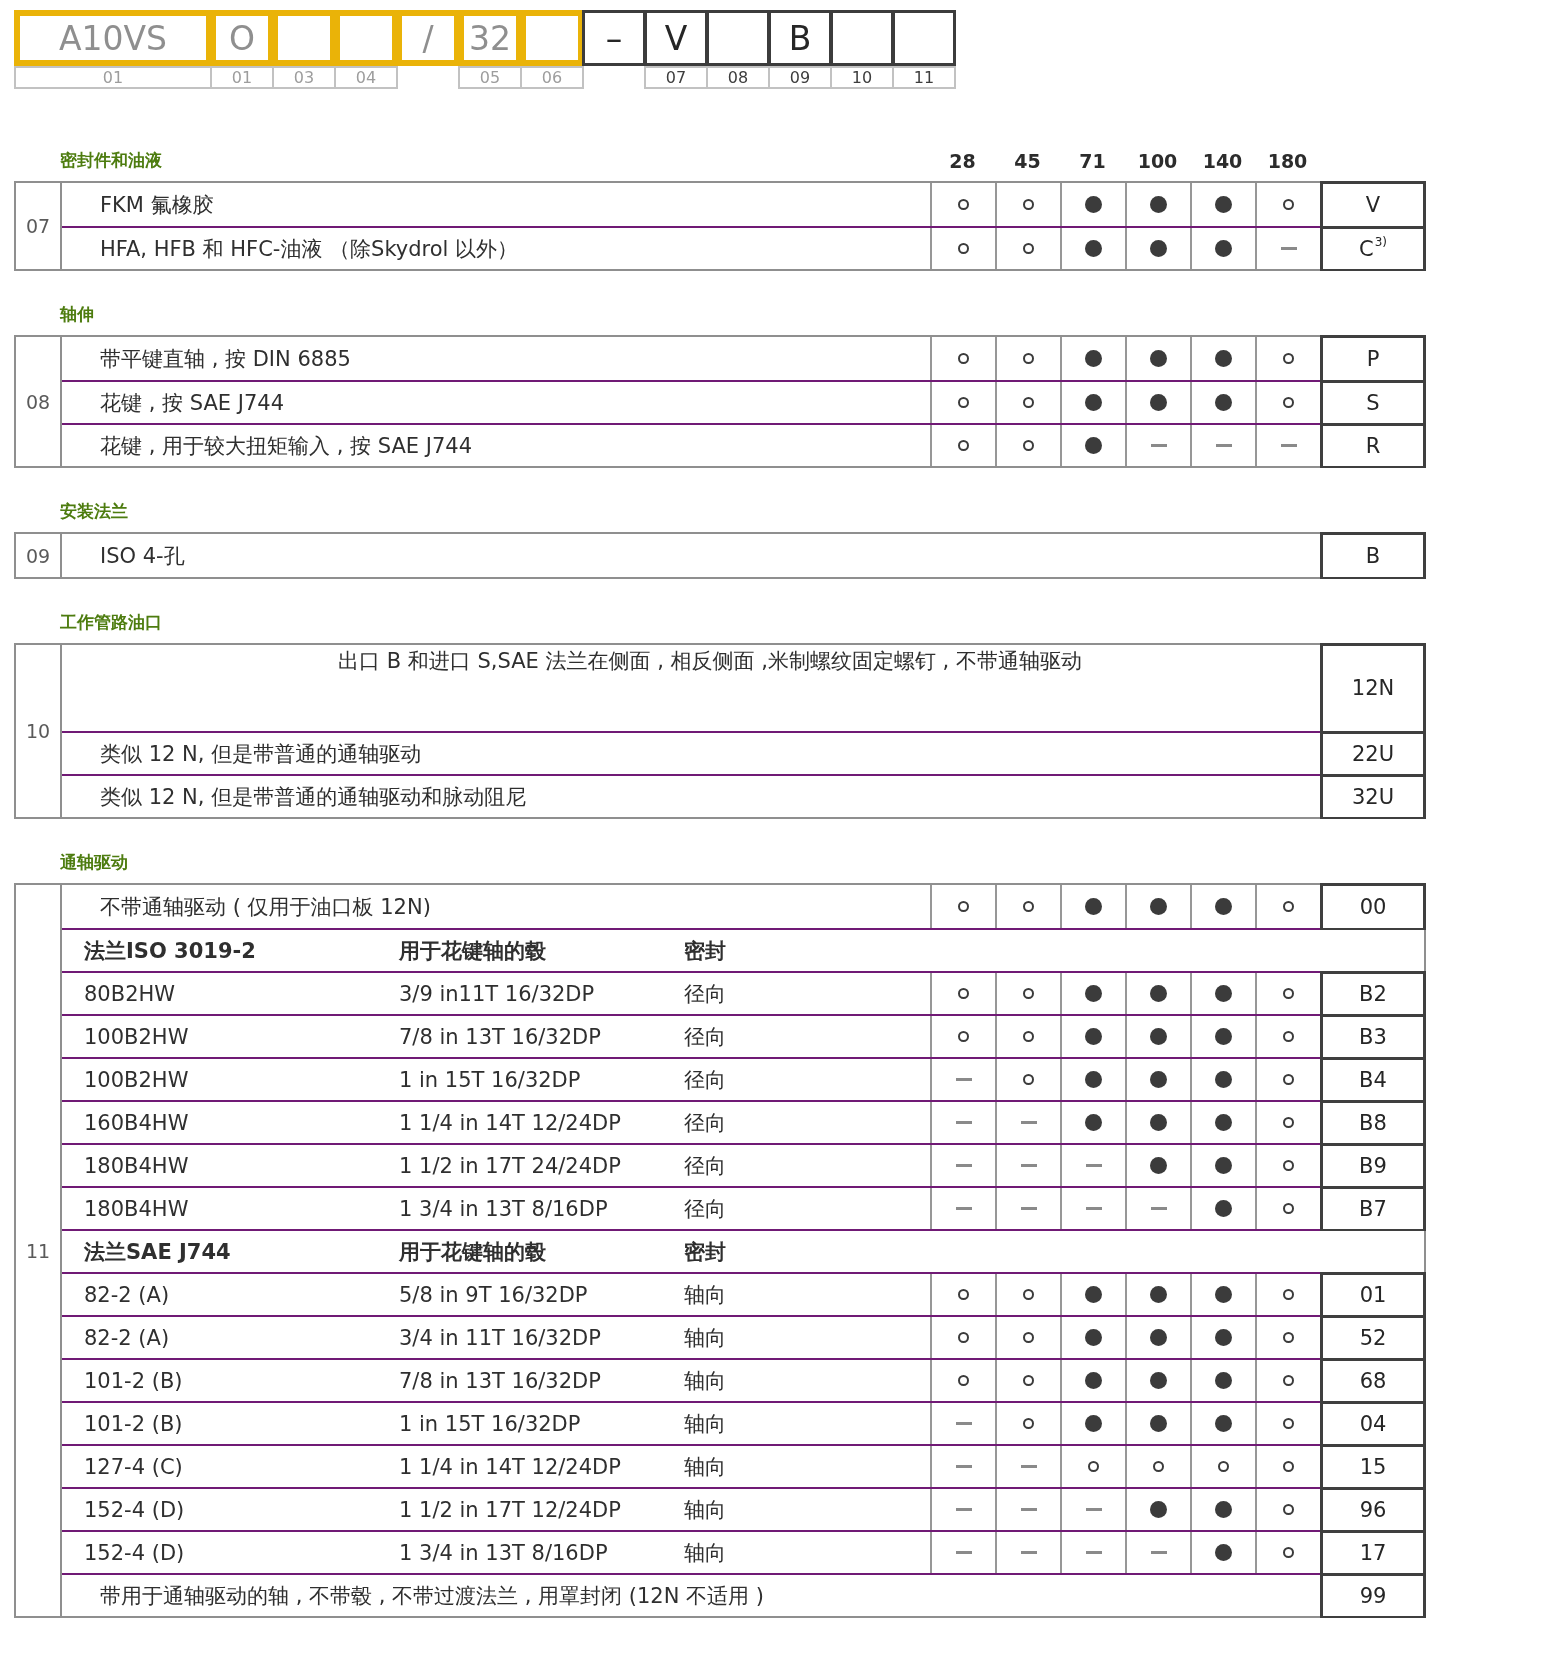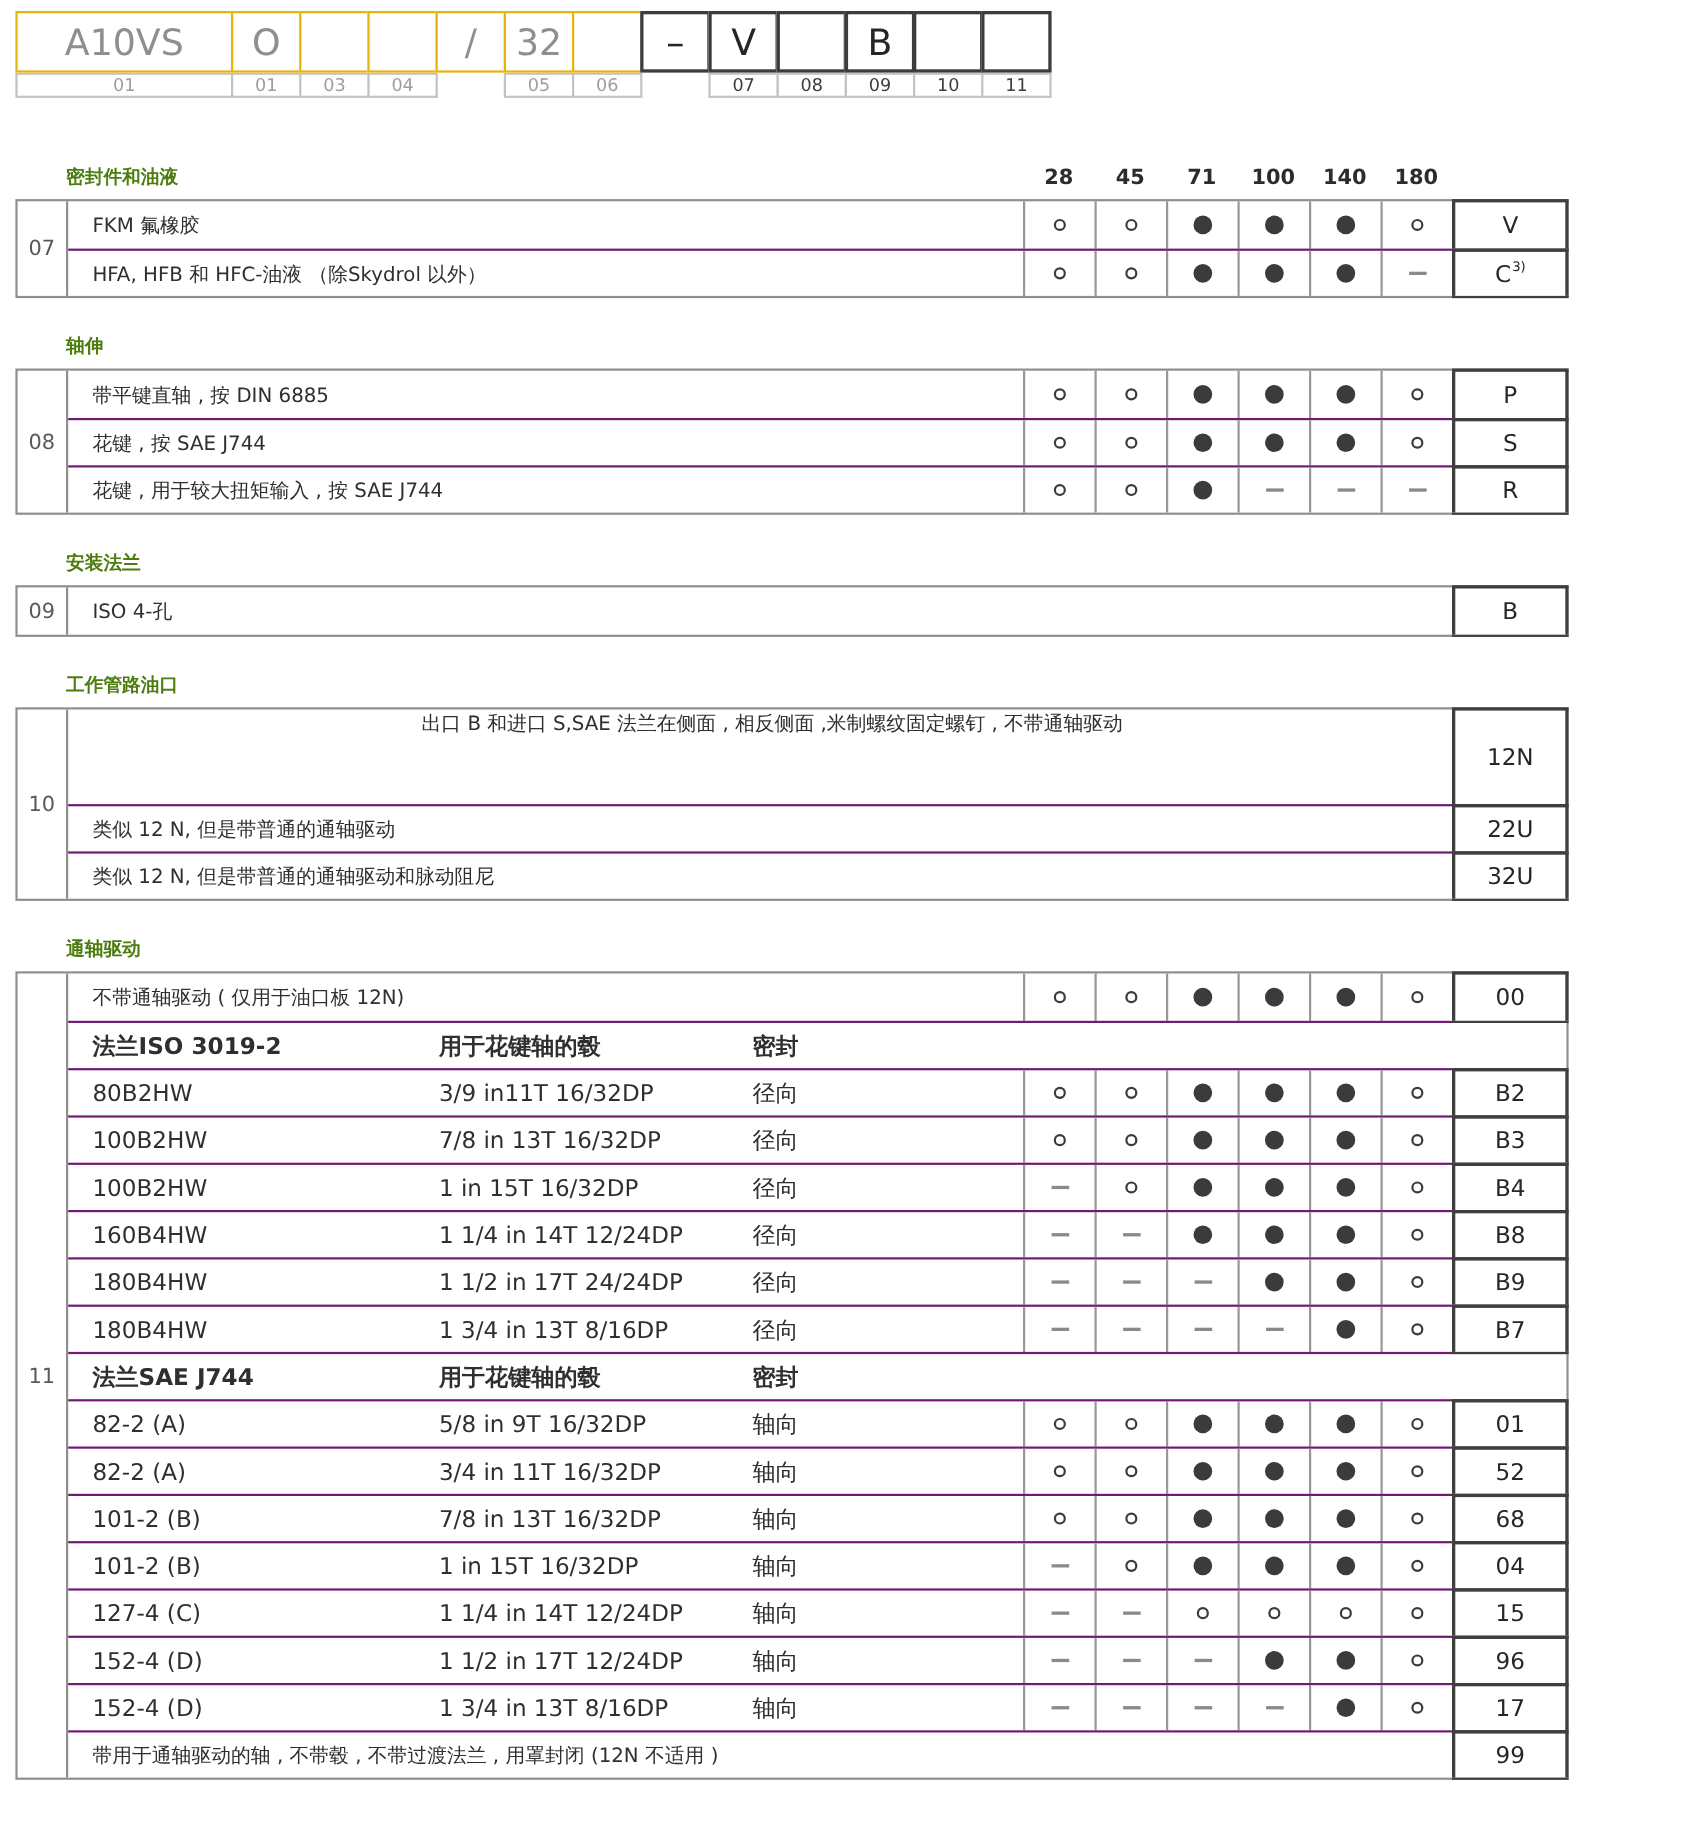--- a/index.html
+++ b/index.html
@@ -9,21 +9,21 @@
     font-family:"DejaVu Sans","Liberation Sans",sans-serif;
     color:#2f2f2f;
   }
   .page { padding:10px 0 0 14px; }
 
   
   .code-table { margin-bottom:0; }
   .ct-main { display:flex; }
   .ct-cell {
     width:64px; height:56px; margin-left:-2px;
-    border:2px solid #eab308; background:#fff;
+    border:6px solid #eab308; background:#fff;
     display:flex; align-items:center; justify-content:center;
     font-size:33px; color:#8f8f8f; position:relative;
   }
   .ct-cell.wide { width:198px; margin-left:0; }
   .ct-cell.dark { border-color:#3c3c3c; border-width:3px; color:#262626; z-index:2; }
   .ct-nums { display:flex; }
   .ct-num {
     width:64px; height:23px; margin-left:-2px;
     border:2px solid #c2c2c2;
     display:flex; align-items:center; justify-content:center;
@@ -49,21 +49,21 @@
     display:flex; align-items:center; justify-content:center;
     font-size:19px; color:#5a5a5a;
   }
   .rows { flex:1; }
   .row { display:flex; align-items:stretch; height:43px; position:relative; }
   .row + .row { border-top:2px solid #701a75; }
   .row.tall { height:86px; }
 
   .c-desc {
     flex:1; display:flex; align-items:center; padding-left:22px;
-    font-size:18px; color:#2f2f2f; overflow:hidden; white-space:nowrap;
+    font-size:21px; color:#2f2f2f; overflow:hidden; white-space:nowrap;margin-left:16px;
   }
   .c-desc.multiline { flex-direction:row; align-items:flex-start; justify-content:center; line-height:1.55; }
   .c-col { display:flex; align-items:center; padding-left:22px; font-size:21px; color:#2f2f2f; white-space:nowrap; overflow:hidden; }
   .c-col1 { width:315px; }
   .c-col2 { width:285px; }
   .c-col3 { flex:1; }
   .row.subhead .c-col { font-weight:bold; }
 
   .c-mark {
     width:65px; border-left:2px solid #979797;

